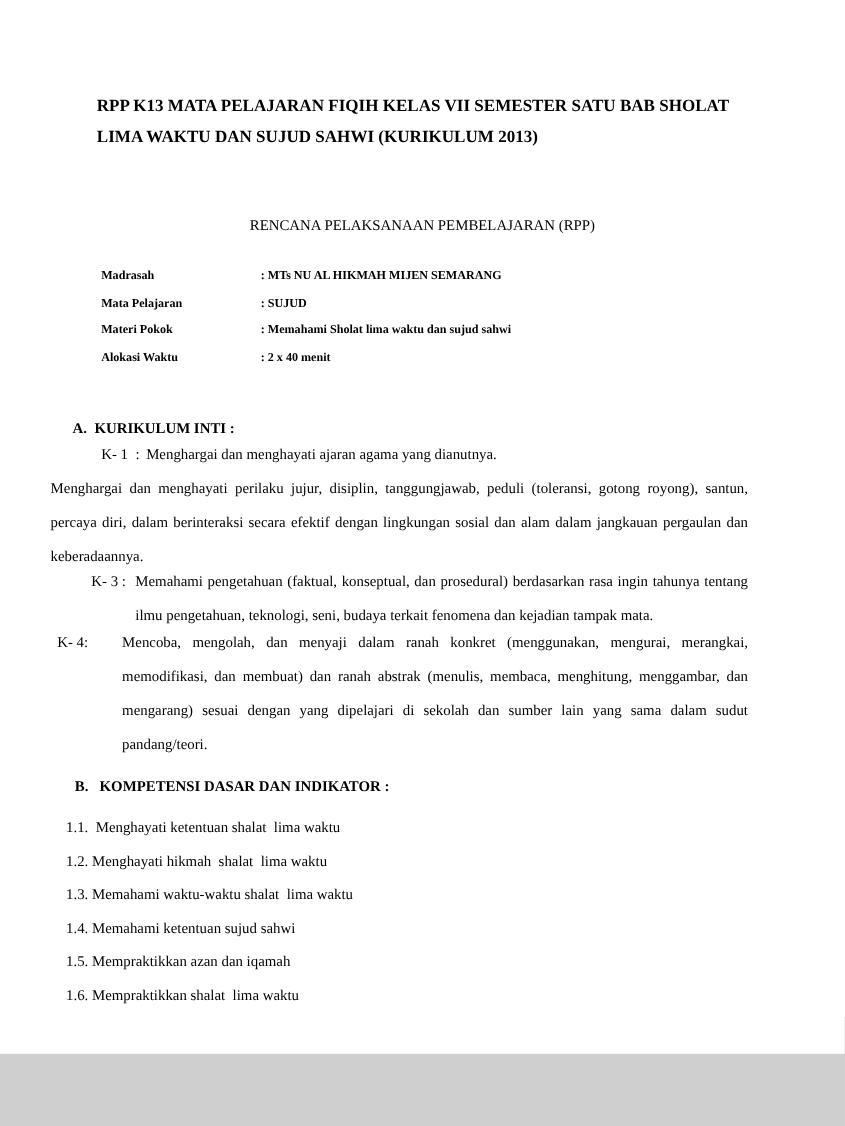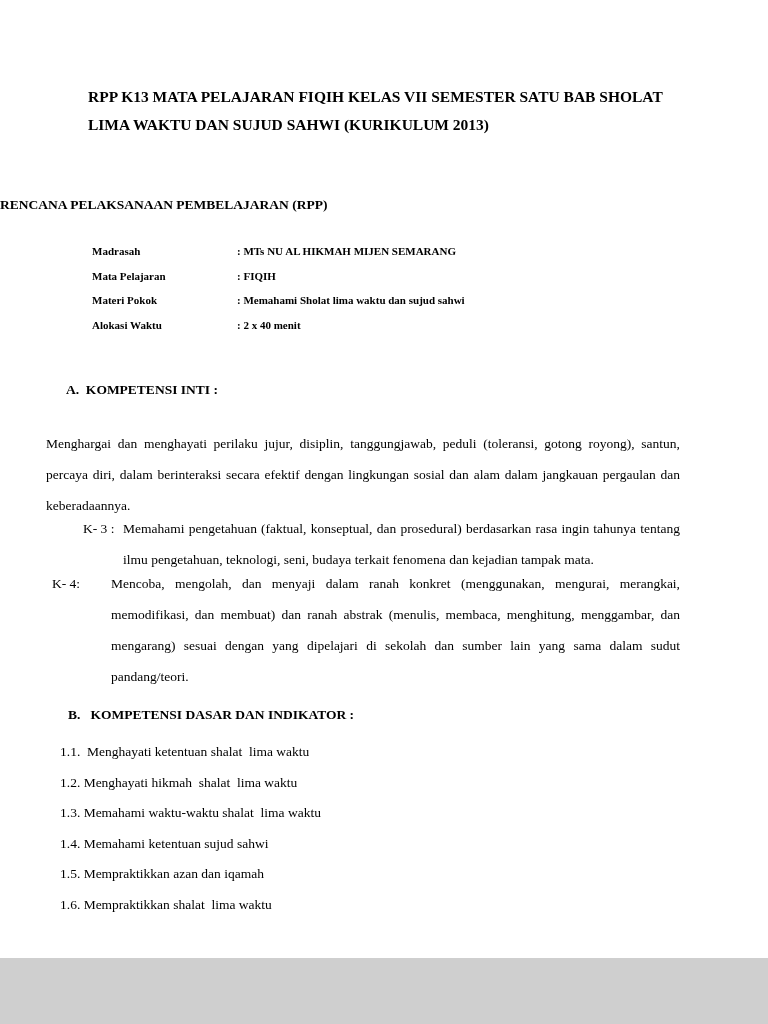--- a/index.html
+++ b/index.html
@@ -26,23 +26,23 @@
     width: 586px;
     font-size: 15.5px;
     font-weight: bold;
     line-height: 28px;
   }
   .doc-heading {
     position: absolute;
     left: 0;
     right: 0;
     top: 197px;
-    text-align: left;
+    text-align: center;
     font-size: 13.5px;
-    font-weight: bold;
+    font-weight: normal;
   }
   .meta-block {
     position: absolute;
     left: 92px;
     top: 239px;
     right: 60px;
     font-size: 11px;
     font-weight: bold;
     line-height: 24.5px;
   }
@@ -107,34 +107,38 @@
 
   <div class="doc-heading keep-space">RENCANA PELAKSANAAN PEMBELAJARAN (RPP)</div>
 
   <div class="meta-block">
     <div class="meta-row">
       <span class="meta-label">Madrasah</span>
       <span class="meta-value">: MTs NU AL HIKMAH MIJEN SEMARANG</span>
     </div>
     <div class="meta-row">
       <span class="meta-label">Mata Pelajaran</span>
-      <span class="meta-value">: FIQIH</span>
+      <span class="meta-value">: SUJUD</span>
     </div>
     <div class="meta-row">
       <span class="meta-label">Materi Pokok</span>
       <span class="meta-value">: Memahami Sholat lima waktu dan sujud sahwi</span>
     </div>
     <div class="meta-row">
       <span class="meta-label">Alokasi Waktu</span>
       <span class="meta-value">: 2 x 40 menit</span>
     </div>
   </div>
 
-  <div class="section-a-heading keep-space">A.  KOMPETENSI INTI :</div>
+  <div class="section-a-heading keep-space">A.  KURIKULUM INTI :</div>
 
+  <div class="k1-line">
+    <span class="k-label keep-space">K- 1  :</span>
+    <span class="k-text">Menghargai dan menghayati ajaran agama yang dianutnya.</span>
+  </div>
 
   <div class="k-para k2">
     <span class="k-text">Menghargai dan menghayati perilaku jujur, disiplin, tanggungjawab, peduli (toleransi, gotong royong), santun, percaya diri, dalam berinteraksi secara efektif dengan lingkungan sosial dan alam dalam jangkauan pergaulan dan keberadaannya.</span>
   </div>
 
   <div class="k-para k3">
     <span class="k-label keep-space">K- 3 :</span>
     <span class="k-text">Memahami pengetahuan (faktual, konseptual, dan prosedural) berdasarkan rasa ingin tahunya tentang ilmu pengetahuan, teknologi, seni, budaya terkait fenomena dan kejadian tampak mata.</span>
   </div>
 

